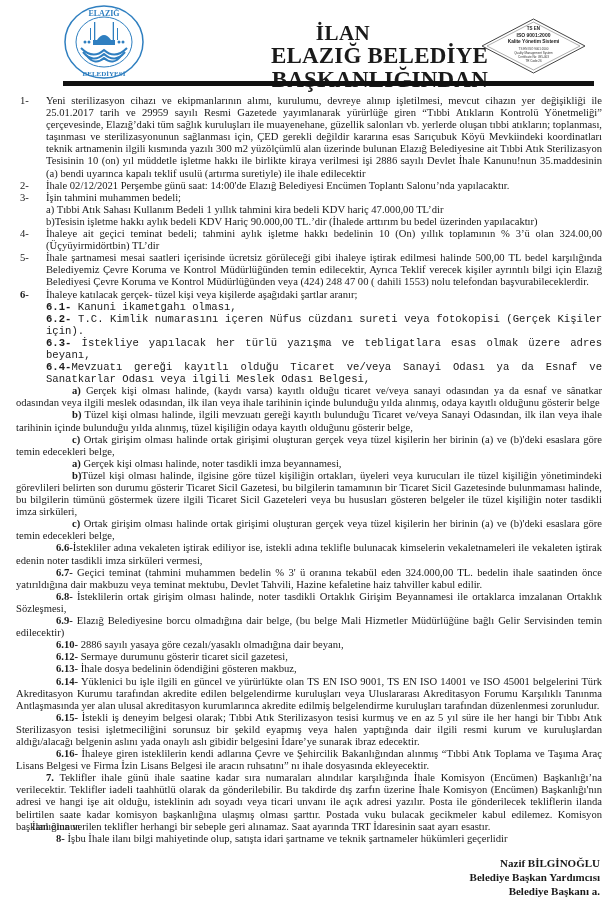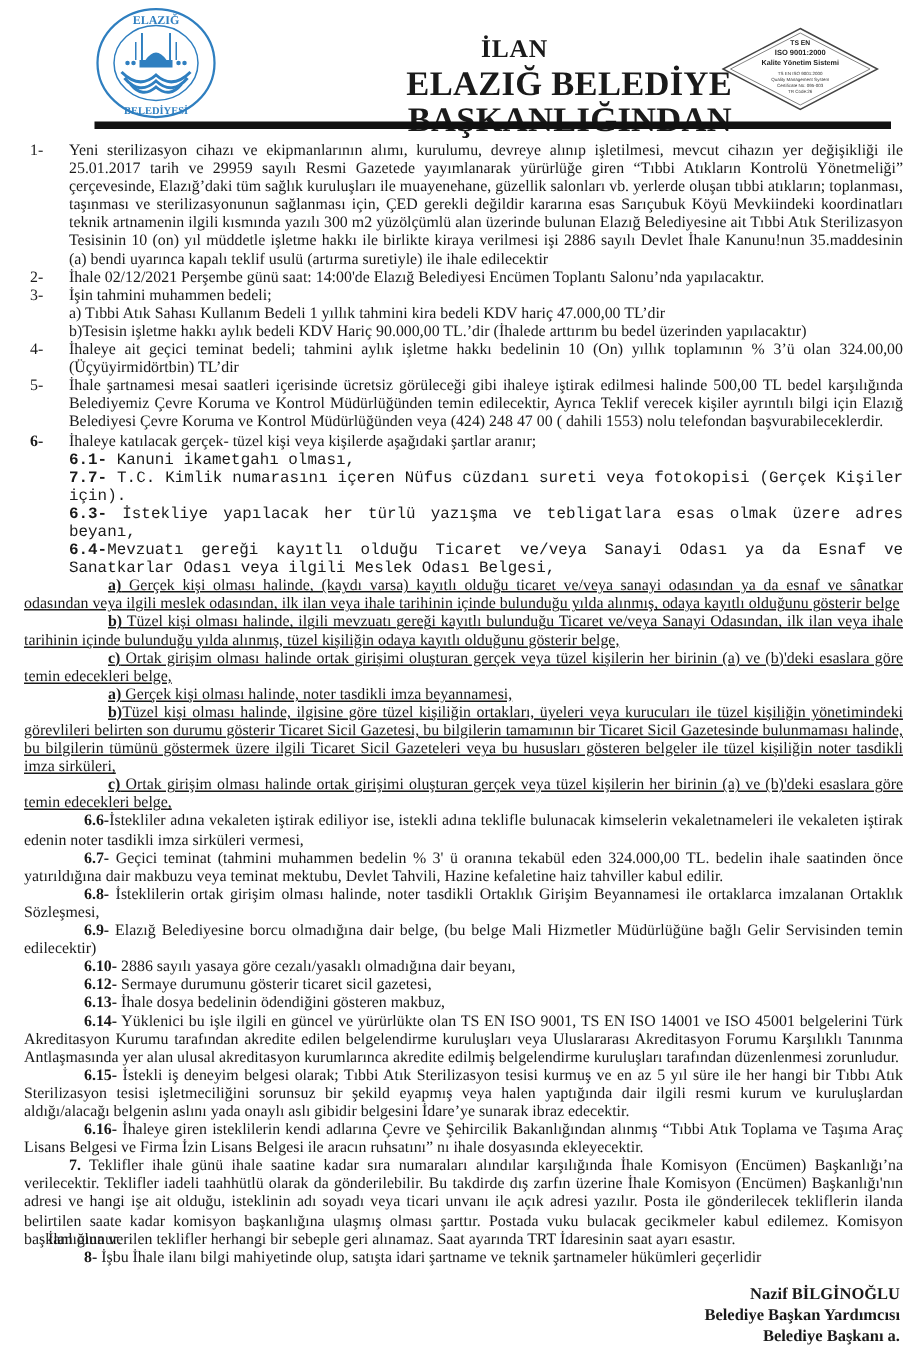--- a/index.html
+++ b/index.html
@@ -3,33 +3,33 @@
 <meta charset="utf-8">
 <style>
   html, body { margin: 0; padding: 0; background: #ffffff; }
   body {
     width: 611px; height: 899px; overflow: hidden; position: relative;
     font-family: "Liberation Serif", serif; color: #1a1a1a;
   }
   .header { position: absolute; left: 0; top: 0; width: 546px; height: 90px; margin-left: 48px; }
   .logo { position: absolute; left: 15px; top: 4px; width: 82px; height: 76px; }
   .title-block { position: absolute; left: 150px; top: 22px; width: 290px; text-align: center; font-weight: bold; }
-  .title-ilan { font-size: 17px; line-height: 22px; letter-spacing: 0.5px; }
+  .title-ilan { font-size: 21px; line-height: 22px; letter-spacing: 0.5px; }
   .title-org { font-size: 23px; line-height: 24px; letter-spacing: 0.2px; text-align: right; }
   .iso-badge { position: absolute; left: 433px; top: 18px; width: 105px; height: 56px; }
   .rule { position: absolute; left: 15px; top: 81px; width: 531px; height: 5px; background: #111; }
 
   .content { position: absolute; left: 16px; top: 95px; width: 586px; font-size: 10.6px; line-height: 12.1px; }
   .p { text-align: justify; margin: 0; }
   .num { display: flex; }
   .num .n { width: 26px; flex: none; padding-left: 4px; }
   .num .t { flex: 1; text-align: justify; }
   .ind1 { padding-left: 30px; font-family: Liberation Mono, monospace; }
   .ind2 { text-indent: 40px; }
-  .ind3 { text-indent: 56px; text-decoration: underline; }
+  .ind3 { text-indent: 56px; }
   b { font-weight: bold; }
 
   .sign { position: absolute; left: 400px; top: 856px; width: 200px; text-align: right; font-weight: bold; font-size: 11px; line-height: 14px; }
   .ilan-olunur { position: absolute; left: 32px; top: 821px; font-size: 10.6px; }
 </style>
 </head>
 <body>
 
 <div class="header">
   <svg class="logo" viewBox="0 0 82 76">
@@ -96,21 +96,21 @@
   <div class="num">
     <span class="n">5-</span>
     <span class="t">İhale şartnamesi mesai saatleri içerisinde ücretsiz görüleceği gibi ihaleye iştirak edilmesi halinde 500,00 TL bedel karşılığında Belediyemiz Çevre Koruma ve Kontrol Müdürlüğünden temin edilecektir, Ayrıca Teklif verecek kişiler ayrıntılı bilgi için Elazığ Belediyesi Çevre Koruma ve Kontrol Müdürlüğünden veya (424) 248 47 00 ( dahili 1553) nolu telefondan başvurabileceklerdir.</span>
   </div>
   <div class="num">
     <span class="n" style="font-weight:bold">6-</span>
     <span class="t">İhaleye katılacak gerçek- tüzel kişi veya kişilerde aşağıdaki şartlar aranır;</span>
   </div>
 
   <p class="p ind1"><b>6.1-</b><span> Kanuni ikametgahı olması,</span></p>
-  <p class="p ind1"><b>7.7-</b><span> T.C. Kimlik numarasını içeren Nüfus cüzdanı sureti veya fotokopisi (Gerçek Kişiler için).</span></p>
+  <p class="p ind1"><b>6.2-</b><span> T.C. Kimlik numarasını içeren Nüfus cüzdanı sureti veya fotokopisi (Gerçek Kişiler için).</span></p>
   <p class="p ind1"><b>6.3-</b><span> İstekliye yapılacak her türlü yazışma ve tebligatlara esas olmak üzere adres beyanı,</span></p>
   <p class="p ind1"><b>6.4-</b><span>Mevzuatı gereği kayıtlı olduğu Ticaret ve/veya Sanayi Odası ya da Esnaf ve Sanatkarlar Odası veya ilgili Meslek Odası Belgesi,</span></p>
   <p class="p ind3"><b>a)</b><span> Gerçek kişi olması halinde, (kaydı varsa) kayıtlı olduğu ticaret ve/veya sanayi odasından ya da esnaf ve sânatkar odasından veya ilgili meslek odasından, ilk ilan veya ihale tarihinin içinde bulunduğu yılda alınmış, odaya kayıtlı olduğunu gösterir belge</span></p>
   <p class="p ind3"><b>b)</b><span> Tüzel kişi olması halinde, ilgili mevzuatı gereği kayıtlı bulunduğu Ticaret ve/veya Sanayi Odasından, ilk ilan veya ihale tarihinin içinde bulunduğu yılda alınmış, tüzel kişiliğin odaya kayıtlı olduğunu gösterir belge,</span></p>
   <p class="p ind3"><b>c)</b><span> Ortak girişim olması halinde ortak girişimi oluşturan gerçek veya tüzel kişilerin her birinin (a) ve (b)'deki esaslara göre temin edecekleri belge,</span></p>
 
   <p class="p ind3"><b>a)</b><span> Gerçek kişi olması halinde, noter tasdikli imza beyannamesi,</span></p>
   <p class="p ind3"><b>b)</b><span>Tüzel kişi olması halinde, ilgisine göre tüzel kişiliğin ortakları, üyeleri veya kurucuları ile tüzel kişiliğin yönetimindeki görevlileri belirten son durumu gösterir Ticaret Sicil Gazetesi, bu bilgilerin tamamının bir Ticaret Sicil Gazetesinde bulunmaması halinde, bu bilgilerin tümünü göstermek üzere ilgili Ticaret Sicil Gazeteleri veya bu hususları gösteren belgeler ile tüzel kişiliğin noter tasdikli imza sirküleri,</span></p>
   <p class="p ind3"><b>c)</b><span> Ortak girişim olması halinde ortak girişimi oluşturan gerçek veya tüzel kişilerin her birinin (a) ve (b)'deki esaslara göre temin edecekleri belge,</span></p>
 

